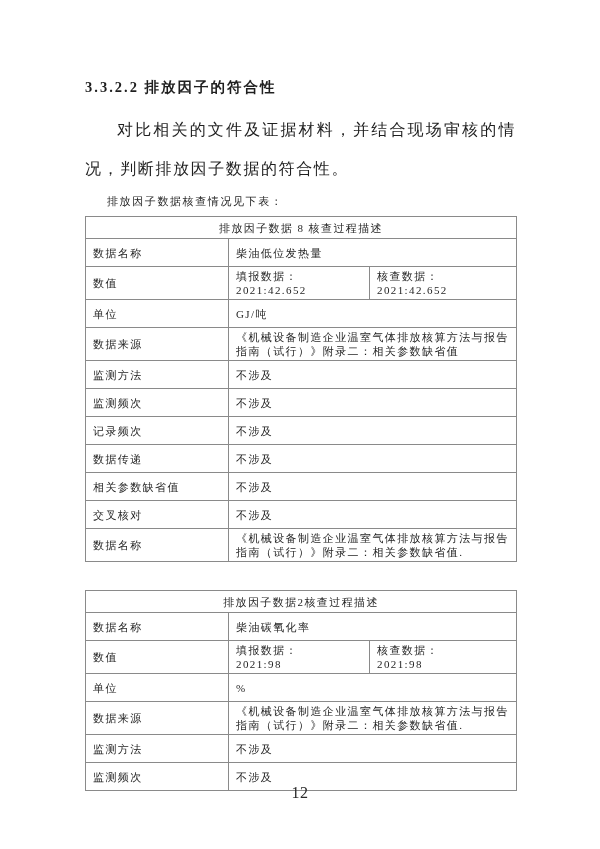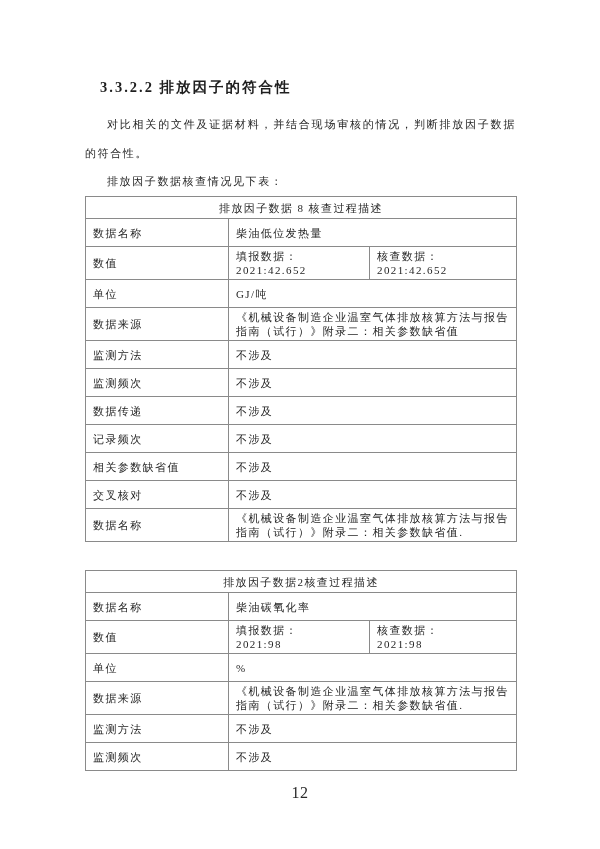--- a/index.html
+++ b/index.html
@@ -17,26 +17,25 @@
     overflow: hidden;
     padding: 76px 84px 0 85px;
   }
   .section-heading {
     font-size: 14.5px;
     font-weight: bold;
     letter-spacing: 2px;
     line-height: 22px;
     margin-bottom: 12px;
     white-space: nowrap;
-    margin-left: 15px;
   }
   .body-para {
-    font-size: 11px;
+    font-size: 16px;
     letter-spacing: 1.6px;
-    line-height: 29px;
+    line-height: 39px;
     text-align: justify;
     text-indent: 2em;
   }
   .table-intro {
     font-size: 11px;
     letter-spacing: 1.6px;
     line-height: 26px;
     text-indent: 2em;
   }
   table.verify-table {
@@ -120,25 +119,25 @@
     </tr>
     <tr class="single-row">
       <td class="lbl-cell">监测方法</td>
       <td class="val-cell" colspan="2">不涉及</td>
     </tr>
     <tr class="single-row">
       <td class="lbl-cell">监测频次</td>
       <td class="val-cell" colspan="2">不涉及</td>
     </tr>
     <tr class="single-row">
-      <td class="lbl-cell">数据传递</td>
+      <td class="lbl-cell">记录频次</td>
       <td class="val-cell" colspan="2">不涉及</td>
     </tr>
     <tr class="single-row">
-      <td class="lbl-cell">记录频次</td>
+      <td class="lbl-cell">数据传递</td>
       <td class="val-cell" colspan="2">不涉及</td>
     </tr>
     <tr class="single-row">
       <td class="lbl-cell">相关参数缺省值</td>
       <td class="val-cell" colspan="2">不涉及</td>
     </tr>
     <tr class="single-row">
       <td class="lbl-cell">交叉核对</td>
       <td class="val-cell" colspan="2">不涉及</td>
     </tr>

